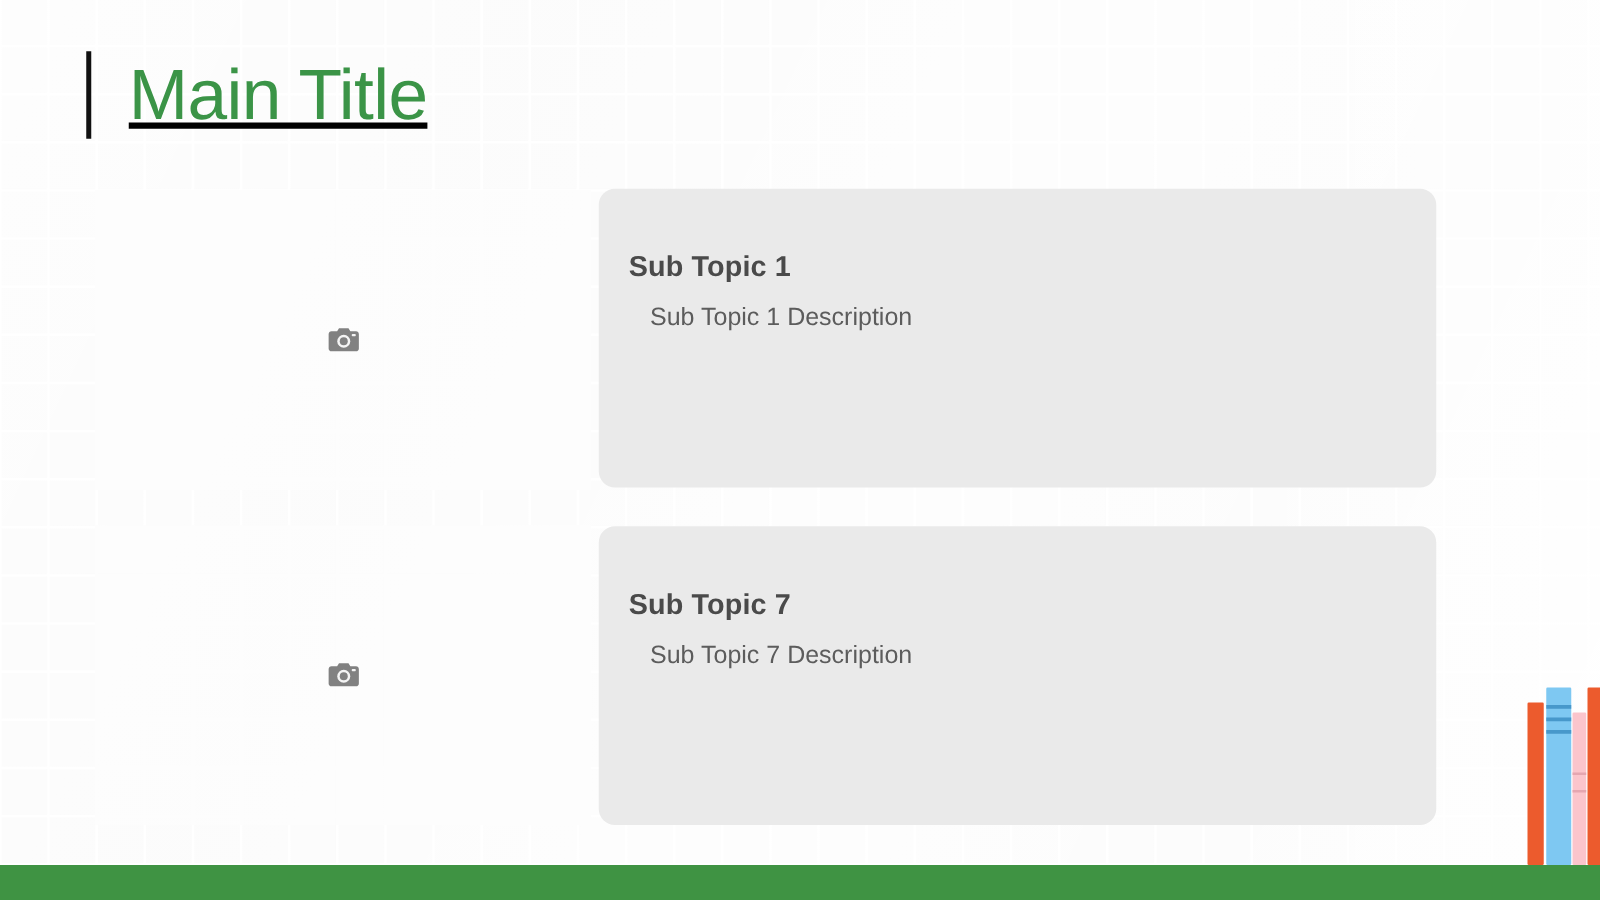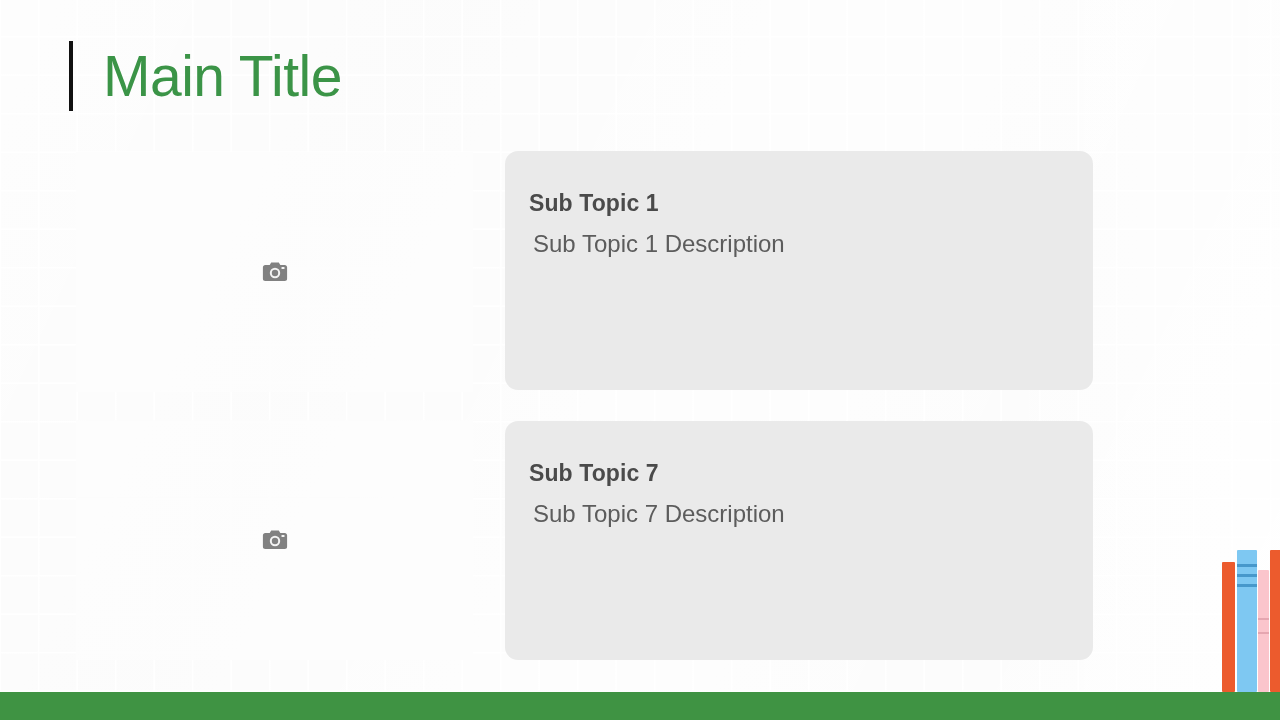--- a/index.html
+++ b/index.html
@@ -55,20 +55,21 @@
   }
 
   
   .title-block {
     position: absolute;
     left: 69px;
     top: 38px;
     display: flex;
     align-items: center;
     height: 76px;
+    text-decoration: underline;
   }
   .title-bar {
     width: 4px;
     height: 70px;
     background: #111111;
     flex: 0 0 auto;
   }
   .title-text {
     margin-left: 30px;
     font-size: 57px;
@@ -95,43 +96,43 @@
   .camera-icon {
     width: 26px;
     height: 22px;
     display: block;
     opacity: 0.95;
   }
 
   
   .topic-card {
     position: absolute;
-    left: 505px;
-    width: 588px;
+    left: 479px;
+    width: 670px;
     background: #eaeaea;
     border-radius: 13px;
     box-sizing: border-box;
-    padding: 40px 0 0 24px;
+    padding: 50px 0 0 24px;
   }
   .topic-card.one { top: 151px; height: 239px; }
   .topic-card.two { top: 421px; height: 239px; }
 
   .topic-heading {
     font-size: 23px;
     font-weight: 700;
     color: #4a4a4a;
     margin: 0 0 14px 0;
     line-height: 1.1;
     letter-spacing: 0.1px;
   }
   .topic-desc {
-    font-size: 24px;
+    font-size: 20px;
     font-weight: 400;
     color: #5c5c5c;
-    margin: 4px;
+    margin: 17px;
     line-height: 1.15;
   }
 
   
   .bottom-bar {
     position: absolute;
     left: 0;
     right: 0;
     bottom: 0;
     height: 28px;

